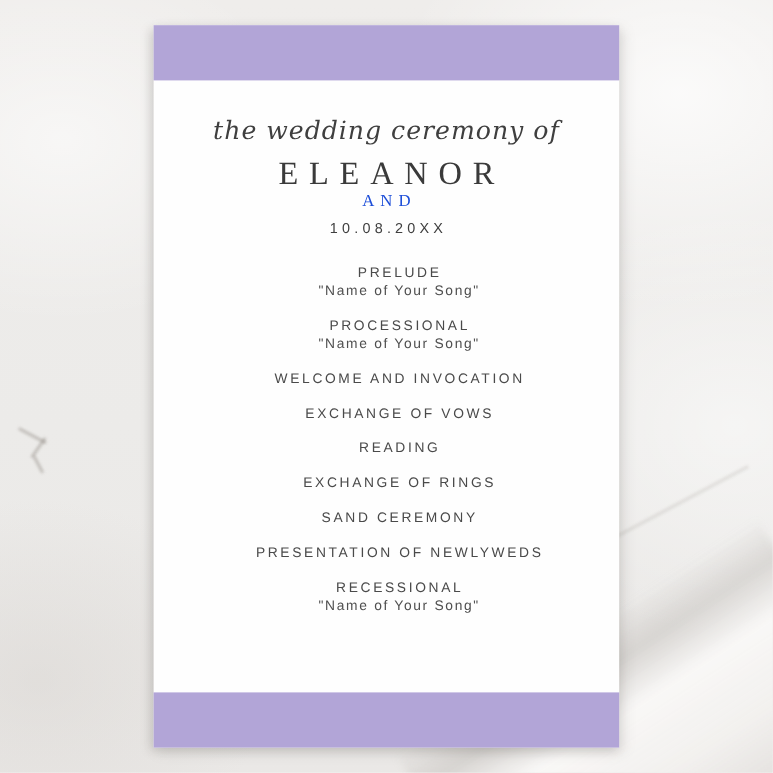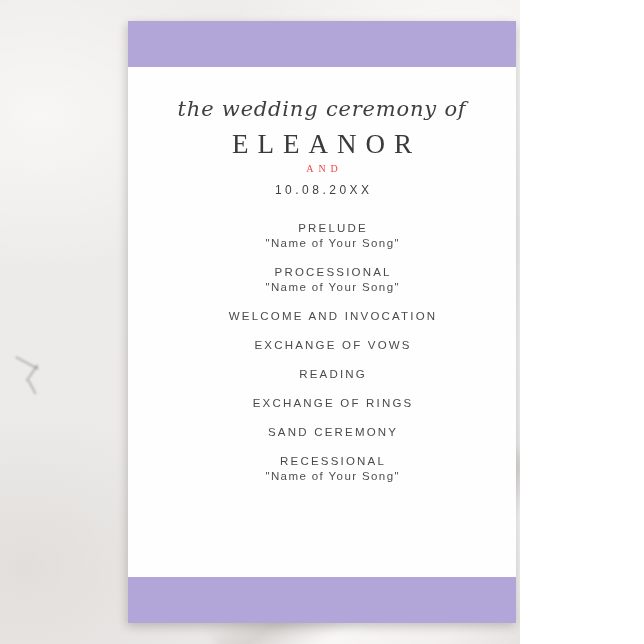--- a/index.html
+++ b/index.html
@@ -2,21 +2,21 @@
 <html style="--accent: #b2a5d7;"><head>
 <meta charset="utf-8">
 <style>
   * { margin: 0; padding: 0; box-sizing: border-box; }
   html, body { width: 644px; height: 644px; overflow: hidden; }
   body { font-family: "Liberation Sans", sans-serif; }
 
   
   .stage {
     position: relative;
-    width: 520px; height: 644px;
+    width: 644px; height: 644px;
     background-color: #edebe9;
     background-image:
       radial-gradient(ellipse 340px 260px at 88% 12%, rgba(255,255,255,0.75), rgba(255,255,255,0) 70%),
       radial-gradient(ellipse 300px 220px at 8% 18%, rgba(255,255,255,0.55), rgba(255,255,255,0) 70%),
       radial-gradient(ellipse 280px 240px at 95% 55%, rgba(255,255,255,0.5), rgba(255,255,255,0) 75%),
       radial-gradient(ellipse 260px 200px at 5% 88%, rgba(214,210,206,0.45), rgba(255,255,255,0) 75%),
       linear-gradient(180deg, #efedeb 0%, #ecebe9 55%, #eae8e6 100%);
     overflow: hidden;
     text-decoration: underline;
   }
@@ -93,25 +93,25 @@
     font-size: 27px;
     line-height: 32px;
     letter-spacing: 9px;
     text-indent: 9px;
     color: #3a3a3a;
   }
   .name-first { margin-top: 5px; }
   .conjunction {
     margin-top: 1px;
     font-family: "Liberation Serif", serif;
-    font-size: 10px;
+    font-size: 14px;
     line-height: 16px;
     letter-spacing: 5px;
     text-indent: 5px;
-    color: #ef4444;
+    color: #1d4ed8;
   }
   .name-second { margin-top: 3px; }
   .wedding-date {
     margin-top: 5px;
     font-size: 12px;
     line-height: 16px;
     letter-spacing: 3.5px;
     text-indent: 3.5px;
     color: #3f3f3f;
   }
@@ -174,20 +174,23 @@
           <div class="program-item">
             <div class="program-title">READING</div>
           </div>
           <div class="program-item">
             <div class="program-title">EXCHANGE OF RINGS</div>
           </div>
           <div class="program-item">
             <div class="program-title">SAND CEREMONY</div>
           </div>
           <div class="program-item">
+            <div class="program-title">PRESENTATION OF NEWLYWEDS</div>
+          </div>
+          <div class="program-item">
             <div class="program-title">RECESSIONAL</div>
             <div class="program-song">"Name of Your Song"</div>
           </div>
         </div>
     </div>
 
     <div class="band bottom"></div>
   </div>
 </div>
 

